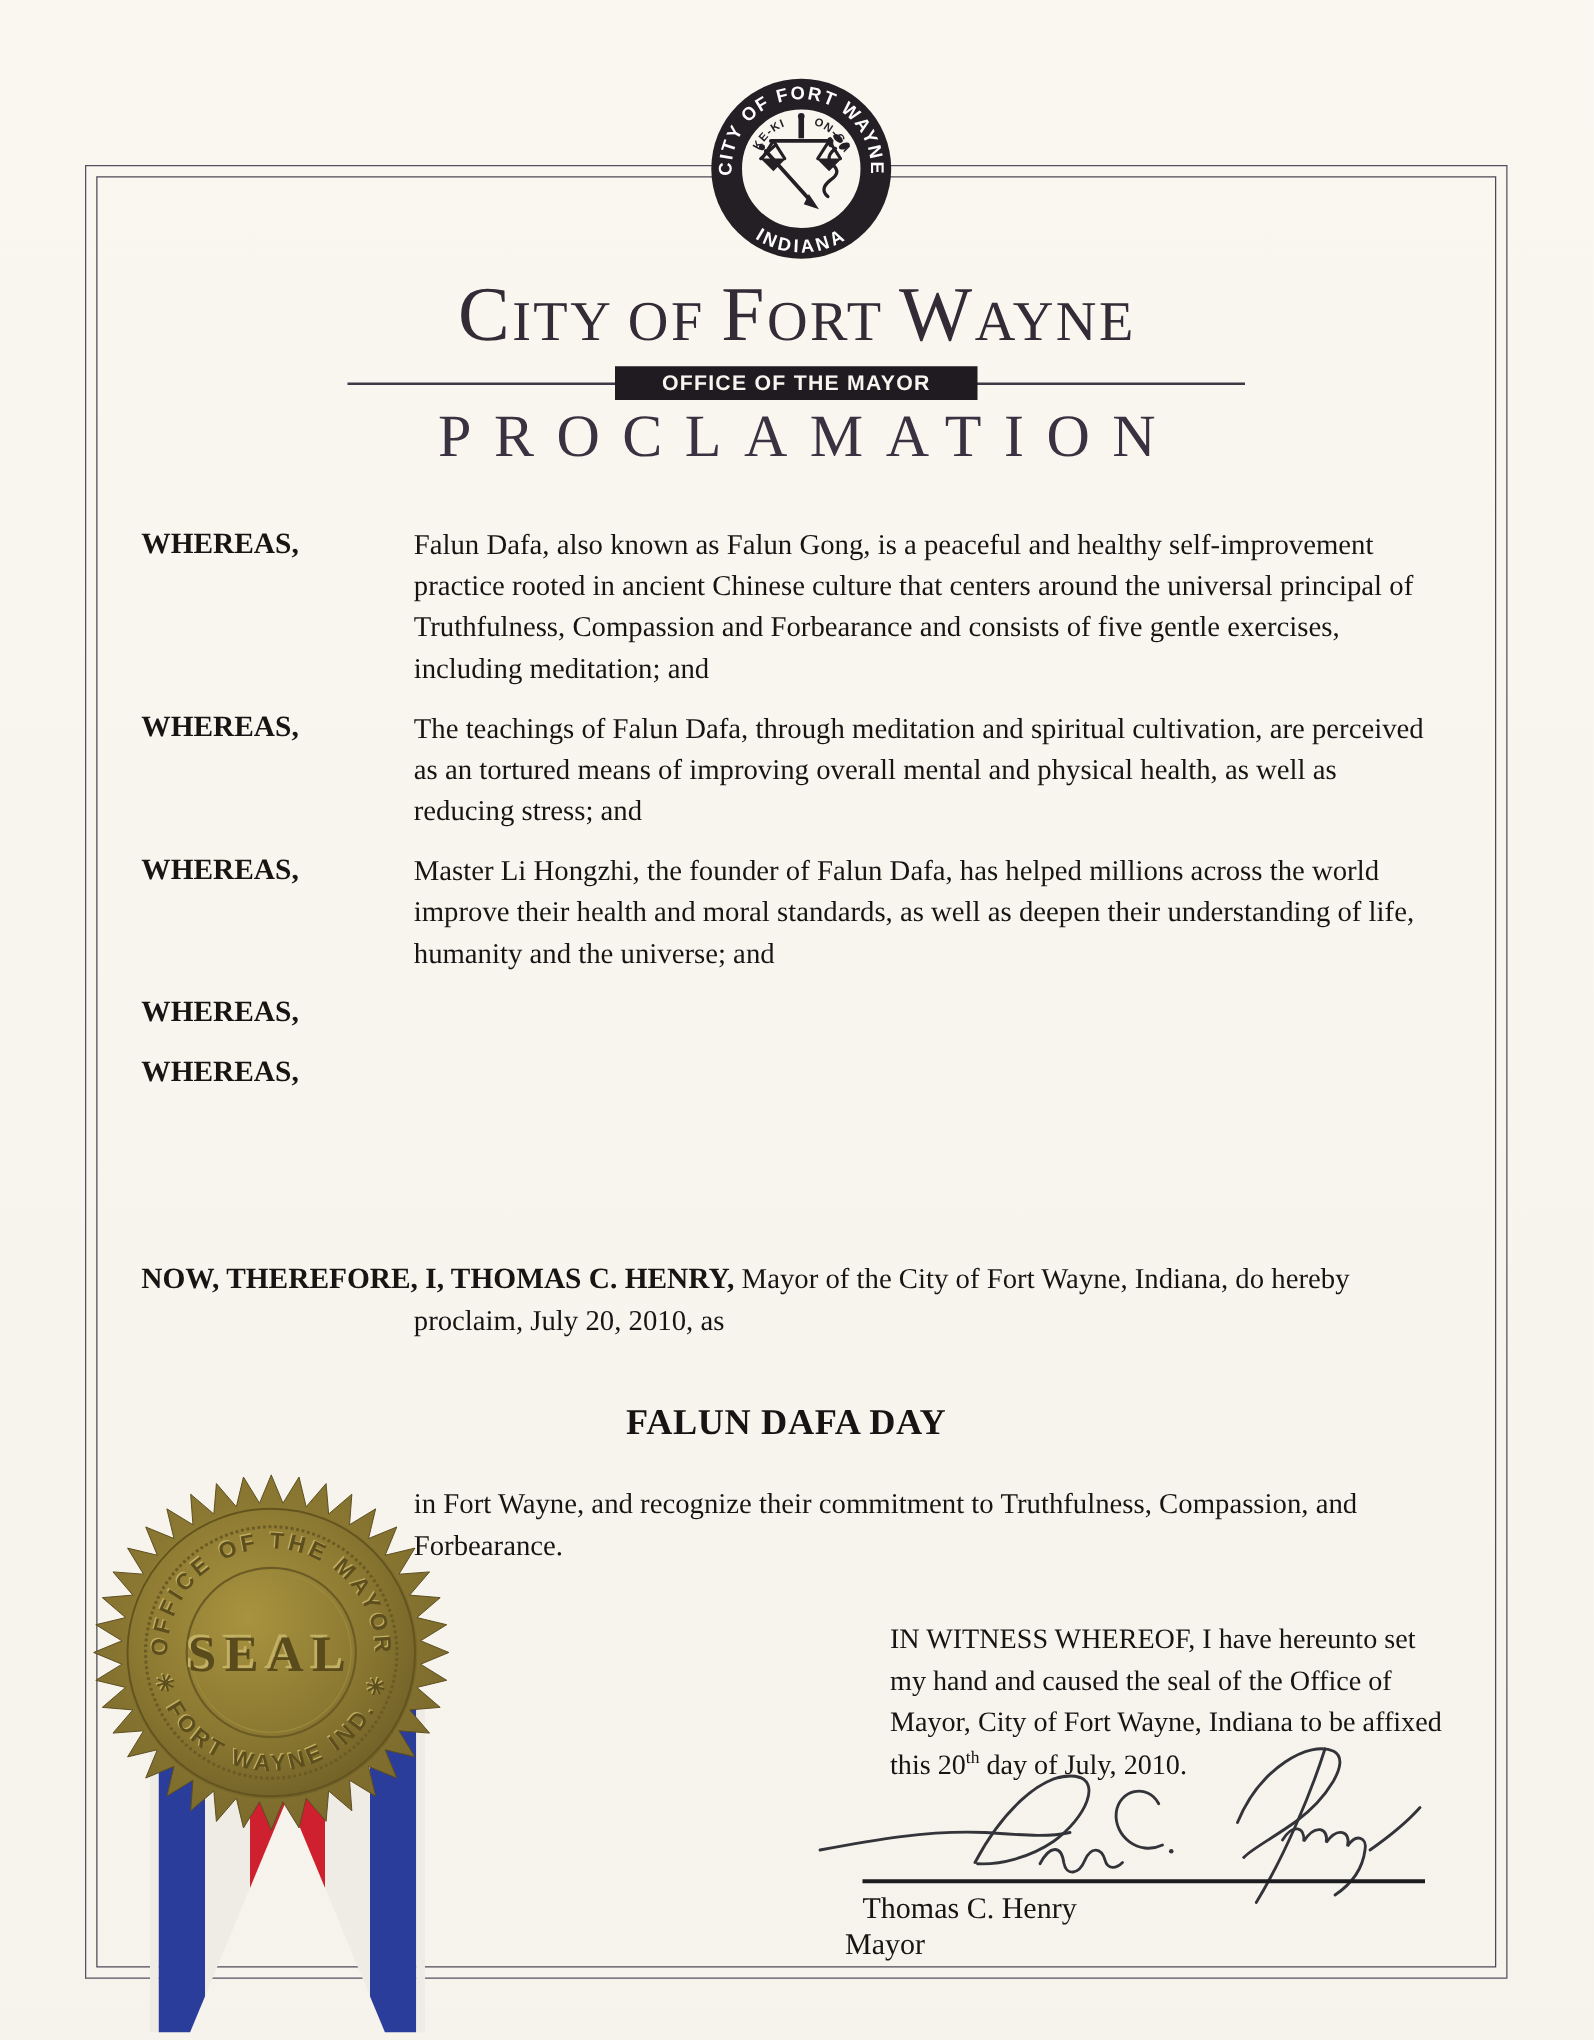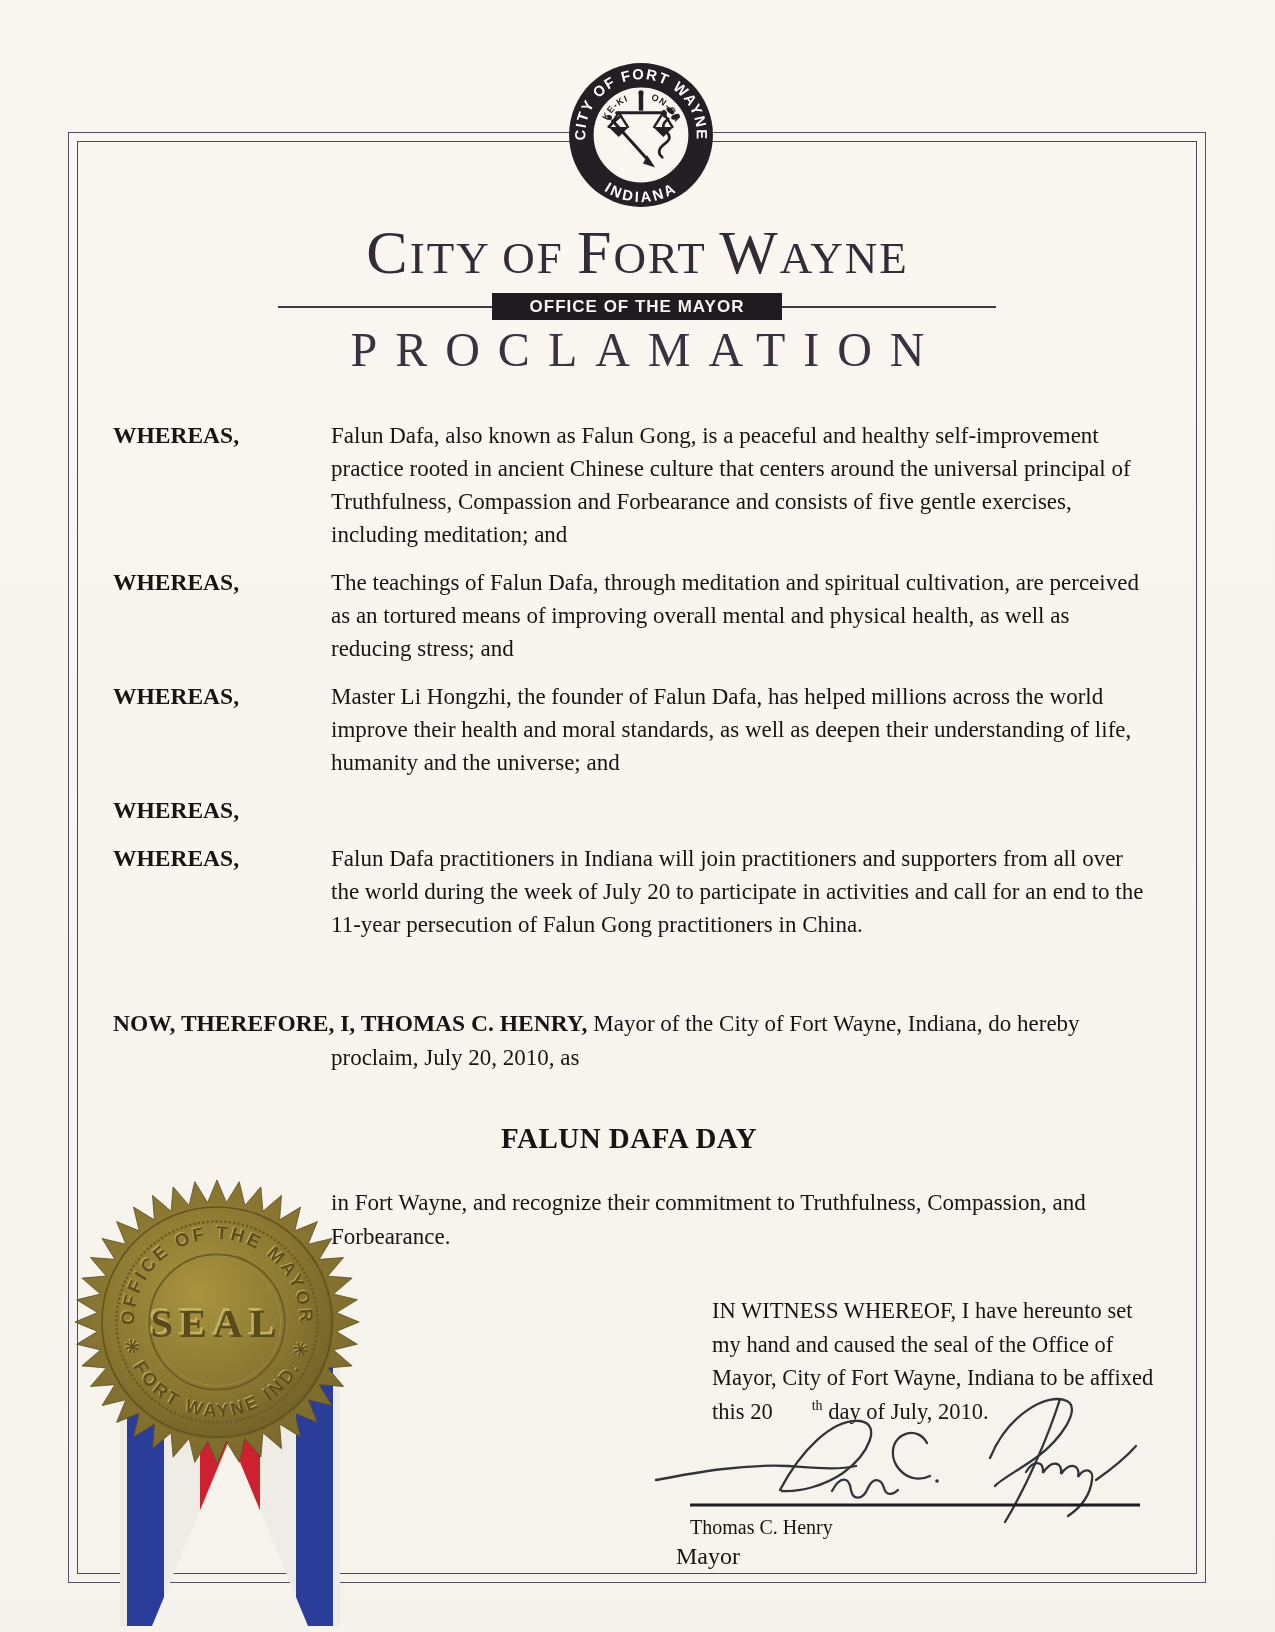--- a/index.html
+++ b/index.html
@@ -29,23 +29,23 @@
   .clause{display:grid;grid-template-columns:218px 1fr;margin-bottom:15px;}
   .clause .lbl{font-weight:bold;font-size:23.5px;line-height:33px;}
   .clause .txt{font-size:23px;line-height:33px;}
   .therefore{left:113px;top:1006px;width:1034px;font-size:23px;line-height:34px;
     padding-left:218px;text-indent:-218px;box-sizing:border-box;}
   .therefore b{font-size:23.5px;}
   .day-title{left:113px;top:1122px;width:1032px;text-align:center;
     font-weight:bold;font-size:29px;letter-spacing:0.5px;}
   .closing{left:331px;top:1186px;width:820px;font-size:23px;line-height:34px;}
   .witness{left:712px;top:1294px;width:448px;font-size:22.5px;line-height:33.5px;}
-  .witness sup{font-size:14px;line-height:0;margin-left:39px;}
-  
-  .sig-name{left:690px;top:1512px;font-size:20px;line-height:30px;}
+  .witness sup{font-size:14px;line-height:0;}
+  
+  .sig-name{left:690px;top:1512px;font-size:24px;line-height:30px;}
   .sig-title{left:676px;top:1541px;font-size:24px;line-height:30px;}
   .sig-svg{left:628px;top:1392px;width:540px;height:135px;}
   
   .ribbons{left:100px;top:1358px;width:260px;height:272px;}
   .gold-seal{left:72px;top:1177px;width:290px;height:290px;}
   svg text{font-family:"Liberation Sans",sans-serif;}
   .serifText{font-family:"Liberation Serif",serif;}
 </style>
 </head>
 <body>
@@ -117,21 +117,20 @@
   </div>
   <div class="clause">
     <div class="lbl">WHEREAS,</div>
     <div class="txt">Master Li Hongzhi, the founder of Falun Dafa, has helped millions across the world improve their health and moral standards, as well as deepen their understanding of life, humanity and the universe; and</div>
   </div>
   <div class="clause">
     <div class="lbl">WHEREAS,</div>
   </div>
   <div class="clause">
     <div class="lbl">WHEREAS,</div>
-    <div class="txt">Falun Dafa practitioners in Indiana will join practitioners and supporters from all over the world during the week of July 20 to participate in activities and call for an end to the 11-year persecution of Falun Gong practitioners in China.</div>
   </div>
 </div>
 
 <div class="abs therefore"><b>NOW, THEREFORE, I, THOMAS C. HENRY,</b><span> Mayor of the City of Fort Wayne, Indiana, do hereby proclaim, July 20, 2010, as</span></div>
 
 <div class="abs day-title">FALUN DAFA DAY</div>
 
 <div class="abs closing">in Fort Wayne, and recognize their commitment to Truthfulness, Compassion, and Forbearance.</div>
 
 <div class="abs witness"><span>IN WITNESS WHEREOF, I have hereunto set my hand and caused the seal of the Office of Mayor, City of Fort Wayne, Indiana to be affixed this 20</span><sup>th</sup><span> day of July, 2010.</span></div>

